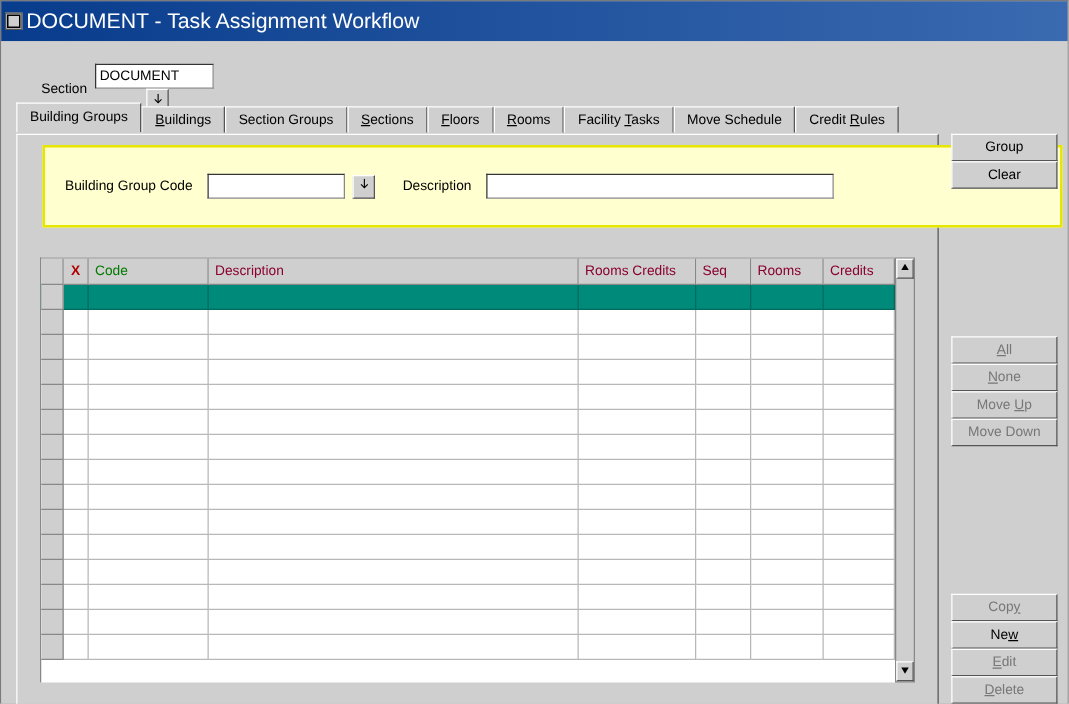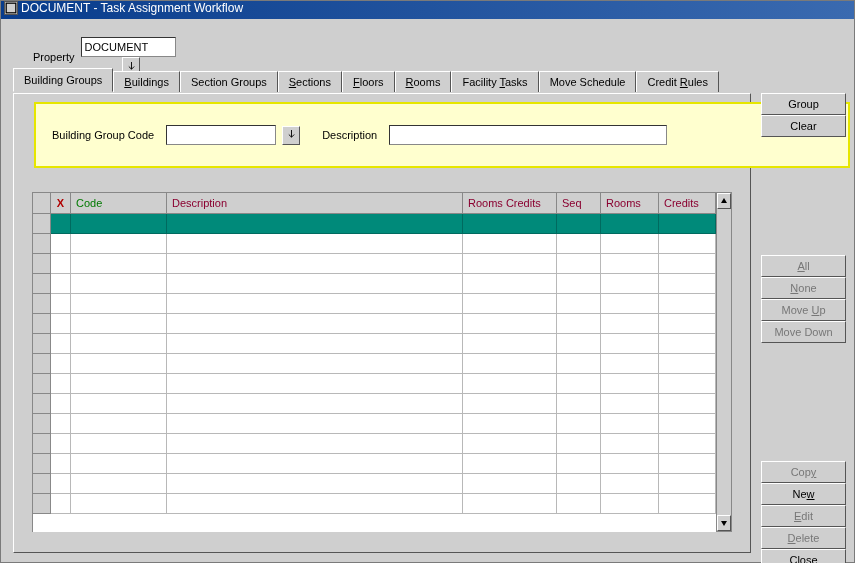--- a/index.html
+++ b/index.html
@@ -12,27 +12,27 @@
     height: 563px;
     overflow: hidden;
   }
   .window {
     width: 855px;
     height: 563px;
     background: #cfcfcf;
     border: 1px solid #7a7a7a;
   }
   .titlebar {
-    height: 18px;
+    height: 32px;
     background: linear-gradient(to right, #083c8c, #3a6ab0);
     color: #fff;
     display: flex;
-    align-items: flex-start;
+    align-items: center;
     padding: 0 3px;
-    font-size: 12px;
+    font-size: 17px;
   }
   .titlebar .app-icon {
     width: 14px;
     height: 14px;
     margin-right: 3px;
     background: #cfcfcf;
     border: 1px solid #555;
     display: flex;
     align-items: center;
     justify-content: center;
@@ -260,21 +260,21 @@
       <svg viewBox="0 0 10 10">
           <rect x="1" y="1" width="8" height="8" fill="none" stroke="#000"></rect>
         </svg>
     </div>
     <span>DOCUMENT - Task Assignment Workflow</span>
   </div>
 
   <div class="client">
 
     <div class="property-row">
-      <span class="prop-label">Property</span>
+      <span class="prop-label">Section</span>
       <div class="prop-input-wrap">
         <input class="prop-input" value="DOCUMENT" style="">
         <div class="combo-btn">
           <span>
             <svg viewBox="0 0 10 10">
                 <line x1="5" y1="0" x2="5" y2="8" stroke="#000"></line>
                 <polyline points="2,5 5,8 8,5" fill="none" stroke="#000"></polyline>
               </svg>
           </span>
         </div>

